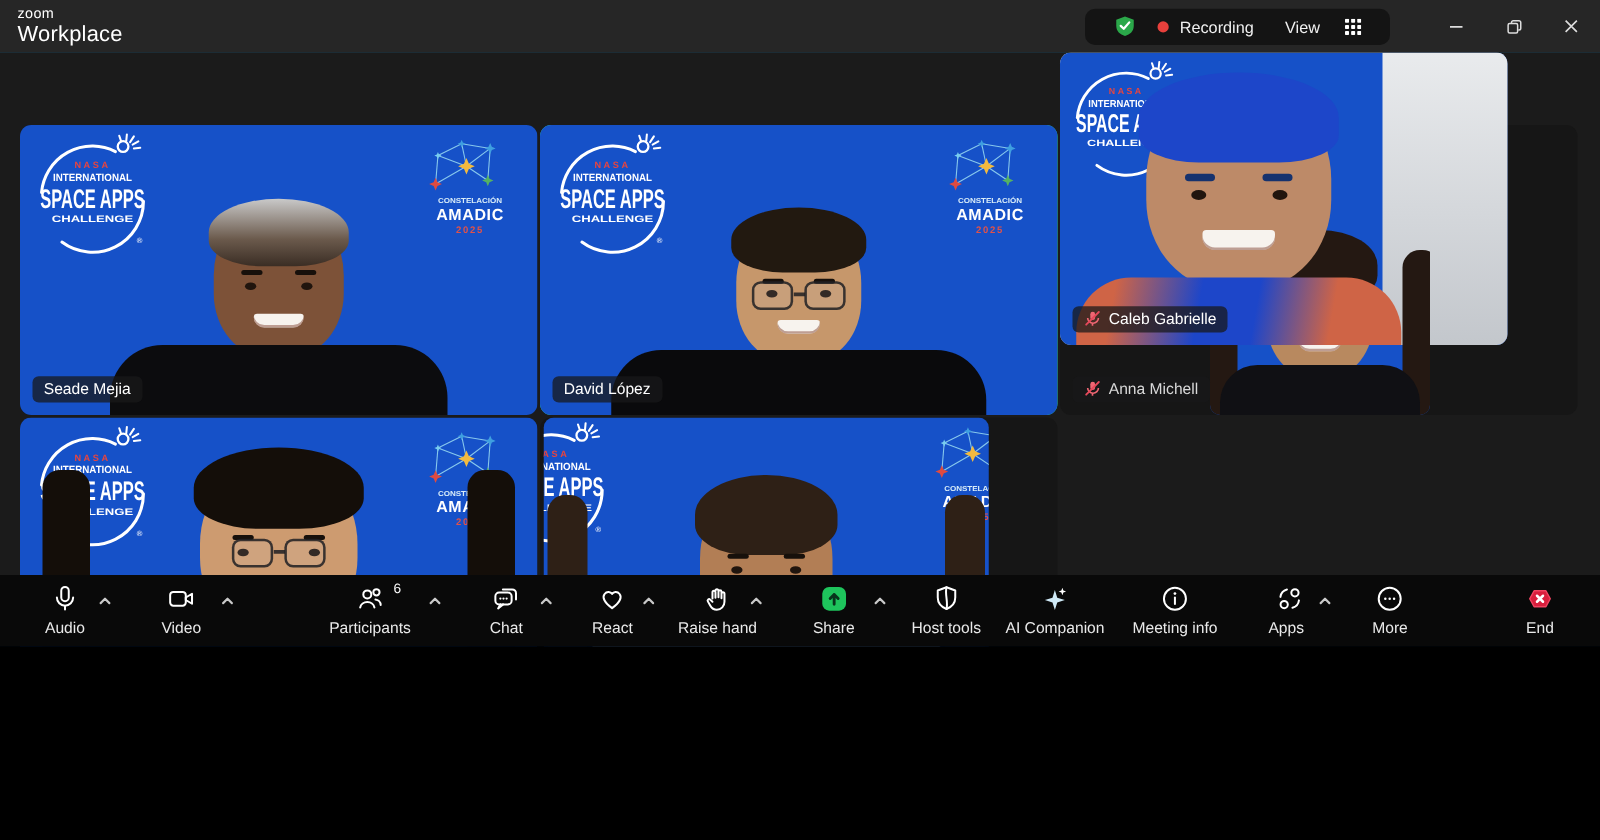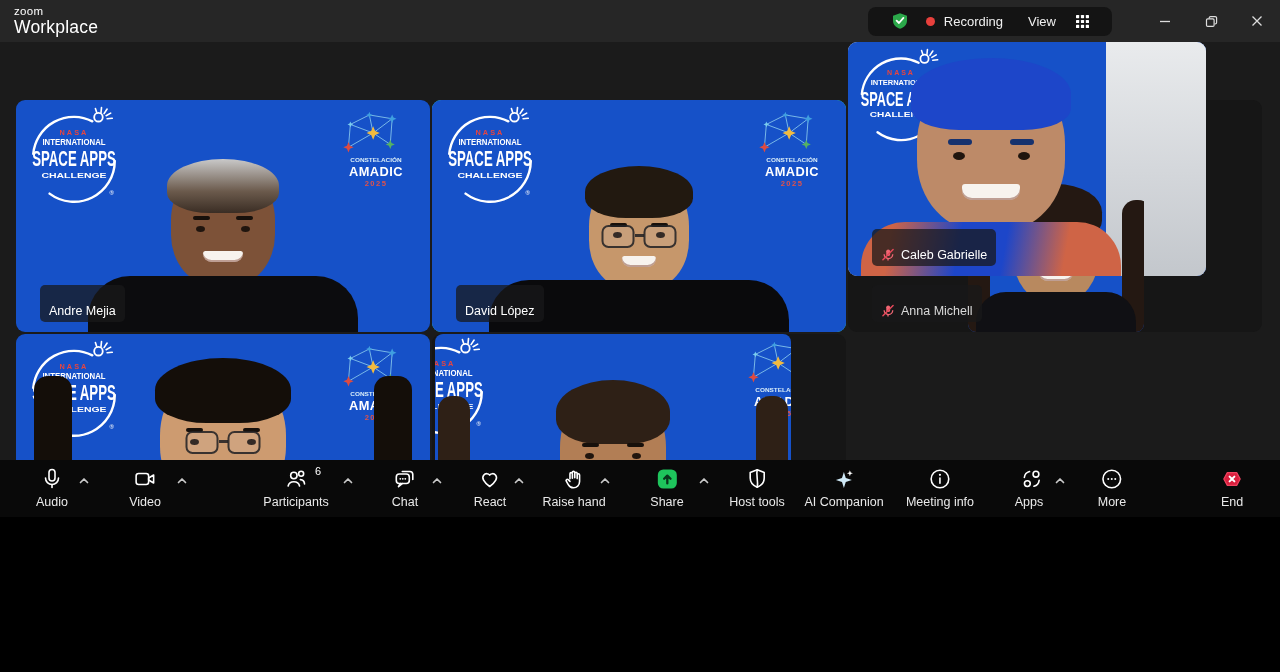--- a/index.html
+++ b/index.html
@@ -100,22 +100,22 @@
   .t5 .person{left:40%;}
   .t5 .head{width:148px;height:164px;background:#bd8a68;border-radius:46% 46% 44% 44%;}
   .t5 .hair{background:#1d46c9;height:44%;top:-6%;border-radius:50% 50% 30% 30%;}
   .t5 .torso{width:260px;height:54px;border-radius:44px 44px 0 0;
     background:linear-gradient(100deg,#cf6446 12%,#1d46c9 38%,#1d46c9 55%,#cf6446 78%);}
   .t5 .mouth{width:58px;height:16px;}
   .t5 .eye{width:12px;height:8px;}
   .t5 .brow{width:24px;height:6px;background:#16326e;}
 
   
-  .tag{position:absolute;left:24px;bottom:10px;z-index:6;display:flex;align-items:center;gap:6px;
-       background:rgba(24,24,26,.74);color:#fff;font-size:12.5px;padding:19px 9px 4px;border-radius:5px;}
+  .tag{position:absolute;left:10px;bottom:10px;z-index:6;display:flex;align-items:center;gap:6px;
+       background:rgba(24,24,26,.74);color:#fff;font-size:12.5px;padding:3px 9px 4px;border-radius:5px;}
 
   
   .toolbar{position:absolute;left:0;right:0;bottom:0;height:57px;background:#090909;z-index:20;}
   .tb-btn{position:absolute;top:6px;transform:translateX(-50%);display:flex;flex-direction:column;
           align-items:center;gap:3px;background:none;border:none;color:#e9e9e9;font-size:12.5px;
           font-family:inherit;cursor:pointer;padding:0;white-space:nowrap;}
   .tb-ic{height:26px;display:flex;align-items:center;justify-content:center;position:relative;}
   .badge{position:absolute;top:-1px;right:-13px;font-size:11px;color:#fff;}
   .tb-chev{position:absolute;top:13px;transform:translateX(-50%);background:none;border:none;
            padding:0;cursor:pointer;line-height:0;}
@@ -218,21 +218,21 @@
           <div class="eye el"></div>
               <div class="eye er"></div>
 
           <div class="mouth"></div>
         </div>
         <div class="torso"></div>
       </div>
     </div>
     <div class="tag">
 
-      <span class="tag-name">Andre Mejia</span>
+      <span class="tag-name">Seade Mejia</span>
     </div>
   </div>
       <div class="tile t1 full active">
     <div class="video">
       <svg class="nasa" viewBox="0 0 96 106">
         <path d="M8 48 A40 40 0 0 1 66 16" stroke="#fff" stroke-width="2.4" fill="none" stroke-linecap="round"></path>
         <path d="M88 55 A40 40 0 0 1 24 87" stroke="#fff" stroke-width="2.4" fill="none" stroke-linecap="round"></path>
         <circle cx="72" cy="12" r="4.2" stroke="#fff" stroke-width="1.8" fill="none"></circle>
         <path d="M69 3.5 L70.5 8 M75 2.5 L74.5 7.5 M80.5 4 L77.5 8.5 M84 8 L79.5 10.5 M85.5 13 L80.5 13.5" stroke="#fff" stroke-width="1.6" fill="none" stroke-linecap="round"></path>
         <text class="t-nasa" x="48" y="29" text-anchor="middle" font-size="7.2" font-weight="bold" letter-spacing="2" fill="#E8453F" font-family="Liberation Sans, sans-serif">NASA</text>

